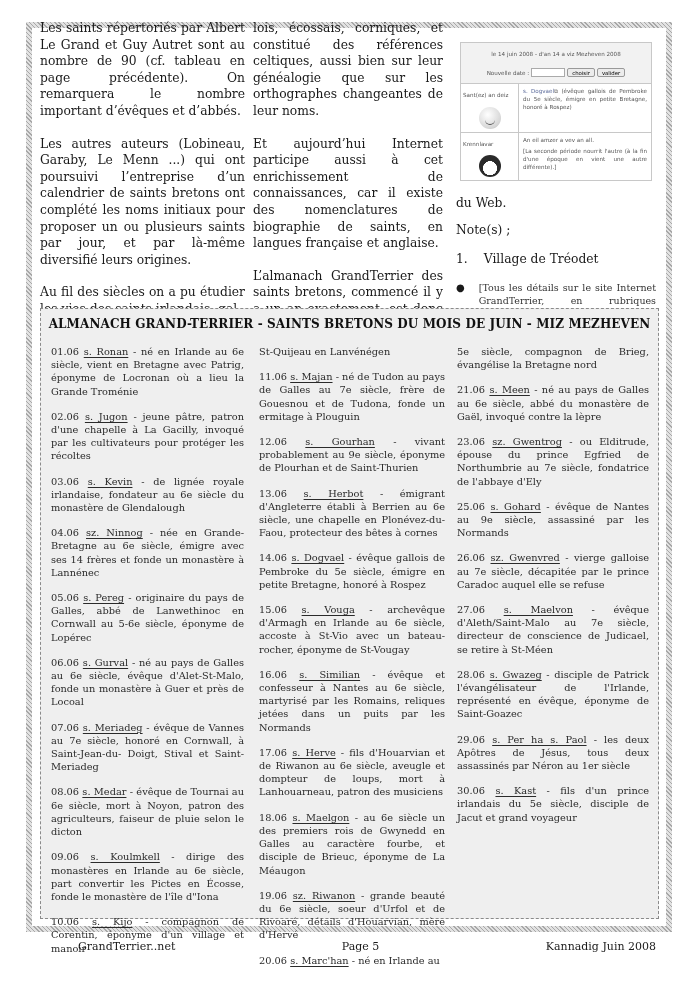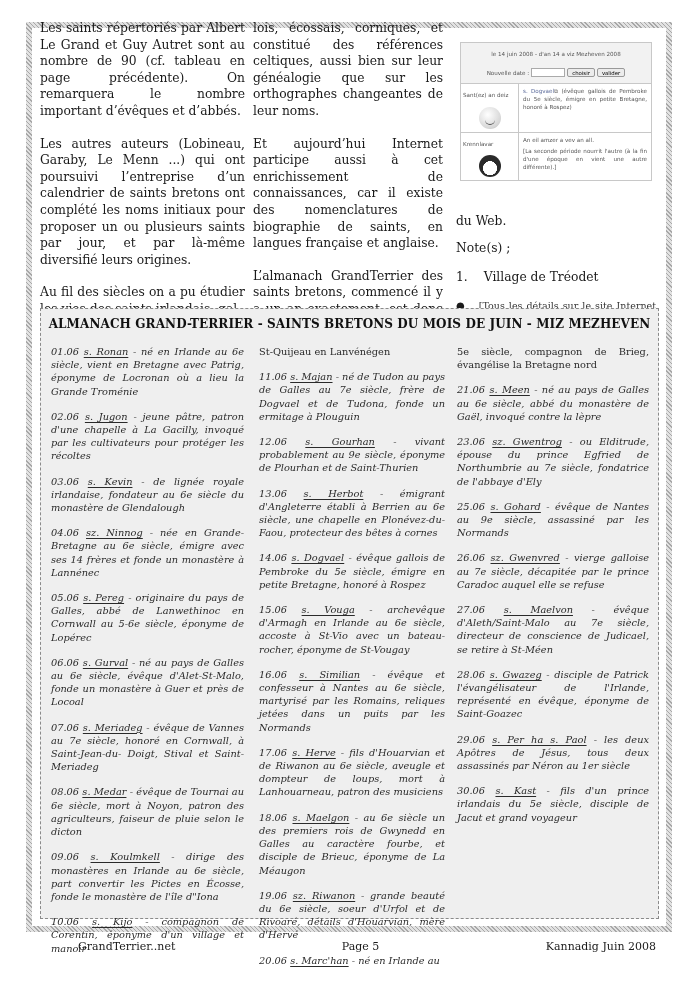--- a/index.html
+++ b/index.html
@@ -55,21 +55,21 @@
   .bullet { display: flex; gap: 14px; font-size: 9.5px; line-height: 13px; }
   .bullet .dot { font-size: 10px; }
   .bullet .btext { color: #333; }
 
   
   .almanac { position: absolute; left: 40px; top: 308px; width: 619px; height: 611px;
              box-sizing: border-box; border: 1px dashed #8a8a8a; background: #efefef; }
   .alm-title { text-align: center; font-weight: bold; font-size: 12px; letter-spacing: 0.1px;
                margin-top: 8px; color: #111; }
   .alm-col { position: absolute; top: 36px; font-size: 9.8px; line-height: 13.2px; text-align: justify; color: #2a2a2a; }
-  .alm-col .e { margin: 0 0 12px 0; font-style: italic; }
+  .alm-col .e { margin: 0 0 12px 0; }
   .alm-col .cont { margin: 0 0 12px 0; }
   .ac1 { left: 10px; width: 193px; }
   .ac2 { left: 218px; width: 186px; }
   .ac3 { left: 416px; width: 192px; }
   u.s { text-decoration: underline; text-underline-offset: 2px; }
 
   .footer { position: absolute; top: 940px; left: 42px; right: 44px; font-size: 11px;
             display: flex; justify-content: space-between; color: #1a1a1a; margin-left: 36px; }
 </style>
 </head>
@@ -114,21 +114,21 @@
         <div>Krennlavar</div>
         <div class="face devil"></div>
       </div>
       <div class="wcell-r">
         <p>An eil amzer a vev an all.</p>
         <p>[La seconde période nourrit l'autre (à la fin d'une époque en vient une autre différente).]</p>
       </div>
     </div>
   </div>
 
-  <div class="col3-text" style="margin-top:32px">
+  <div class="col3-text" style="margin-top:14px">
     <p class="l">du Web.</p>
     <p class="l">Note(s) ;</p>
     <div class="note-num">
       <span>1.</span>
       <span>Village de Tréodet</span>
     </div>
     <div class="bullet">
       <span class="dot">●</span>
       <span class="btext">[Tous les détails sur le site Internet GrandTerrier, en rubriques Bibliographie et  Almach]</span>
     </div>
@@ -145,21 +145,21 @@
       <p class="e"><span>04.06</span> <u class="s">sz. Ninnog</u><span> - née en Grande-Bretagne au 6e siècle, émigre avec ses 14 frères et fonde un monastère à Lannénec</span></p>
       <p class="e"><span>05.06</span> <u class="s">s. Pereg</u><span> - originaire du pays de Galles, abbé de Lanwethinoc en Cornwall au 5-6e siècle, éponyme de Lopérec</span></p>
       <p class="e"><span>06.06</span> <u class="s">s. Gurval</u><span> - né au pays de Galles au 6e siècle, évêque d'Alet-St-Malo, fonde un monastère à Guer et près de Locoal</span></p>
       <p class="e"><span>07.06</span> <u class="s">s. Meriadeg</u><span> - évêque de Vannes au 7e siècle, honoré en Cornwall, à Saint-Jean-du- Doigt, Stival et Saint-Meriadeg</span></p>
       <p class="e"><span>08.06</span> <u class="s">s. Medar</u><span> - évêque de Tournai au 6e siècle, mort à Noyon, patron des agriculteurs, faiseur de pluie selon le dicton</span></p>
       <p class="e"><span>09.06</span> <u class="s">s. Koulmkell</u><span> - dirige des monastères en Irlande au 6e siècle, part convertir les Pictes en Écosse, fonde le monastère de l'île d"Iona</span></p>
       <p class="e"><span>10.06</span> <u class="s">s. Kijo</u><span> - compagnon de Corentin, éponyme d'un village et manoir</span></p>
     </div>
   <div class="alm-col ac2">
       <p class="cont">St-Quijeau en Lanvénégen</p>
-      <p class="e"><span>11.06</span> <u class="s">s. Majan</u><span> - né de Tudon au pays de Galles au 7e siècle, frère de Dogvael et de Tudona, fonde un ermitage à Plouguin</span></p>
+      <p class="e"><span>11.06</span> <u class="s">s. Majan</u><span> - né de Tudon au pays de Galles au 7e siècle, frère de Gouesnou et de Tudona, fonde un ermitage à Plouguin</span></p>
       <p class="e"><span>12.06</span> <u class="s">s. Gourhan</u><span> - vivant probablement au 9e siècle, éponyme de Plourhan et de Saint-Thurien</span></p>
       <p class="e"><span>13.06</span> <u class="s">s. Herbot</u><span> - émigrant d'Angleterre établi à Berrien au 6e siècle, une chapelle en Plonévez-du-Faou, protecteur des bêtes à cornes</span></p>
       <p class="e"><span>14.06</span> <u class="s">s. Dogvael</u><span> - évêque gallois de Pembroke du 5e siècle, émigre en petite Bretagne, honoré à Rospez</span></p>
       <p class="e"><span>15.06</span> <u class="s">s. Vouga</u><span> - archevêque d'Armagh en Irlande au 6e siècle, accoste à St-Vio avec un bateau-rocher, éponyme de St-Vougay</span></p>
       <p class="e"><span>16.06</span> <u class="s">s. Similian</u><span> - évêque et confesseur à Nantes au 6e siècle, martyrisé par les Romains, reliques jetées dans un puits par les Normands</span></p>
       <p class="e"><span>17.06</span> <u class="s">s. Herve</u><span> - fils d'Houarvian et de Riwanon au 6e siècle, aveugle et dompteur de loups, mort à Lanhouarneau, patron des musiciens</span></p>
       <p class="e"><span>18.06</span> <u class="s">s. Maelgon</u><span> - au 6e siècle un des premiers rois de Gwynedd en Galles au caractère fourbe, et disciple de Brieuc, éponyme de La Méaugon</span></p>
       <p class="e"><span>19.06</span> <u class="s">sz. Riwanon</u><span> - grande beauté du 6e siècle, soeur d'Urfol et de Rivoaré, détails d'Houarvian, mère d'Hervé</span></p>
       <p class="e"><span>20.06</span> <u class="s">s. Marc'han</u><span> - né en Irlande au</span></p>
     </div>

